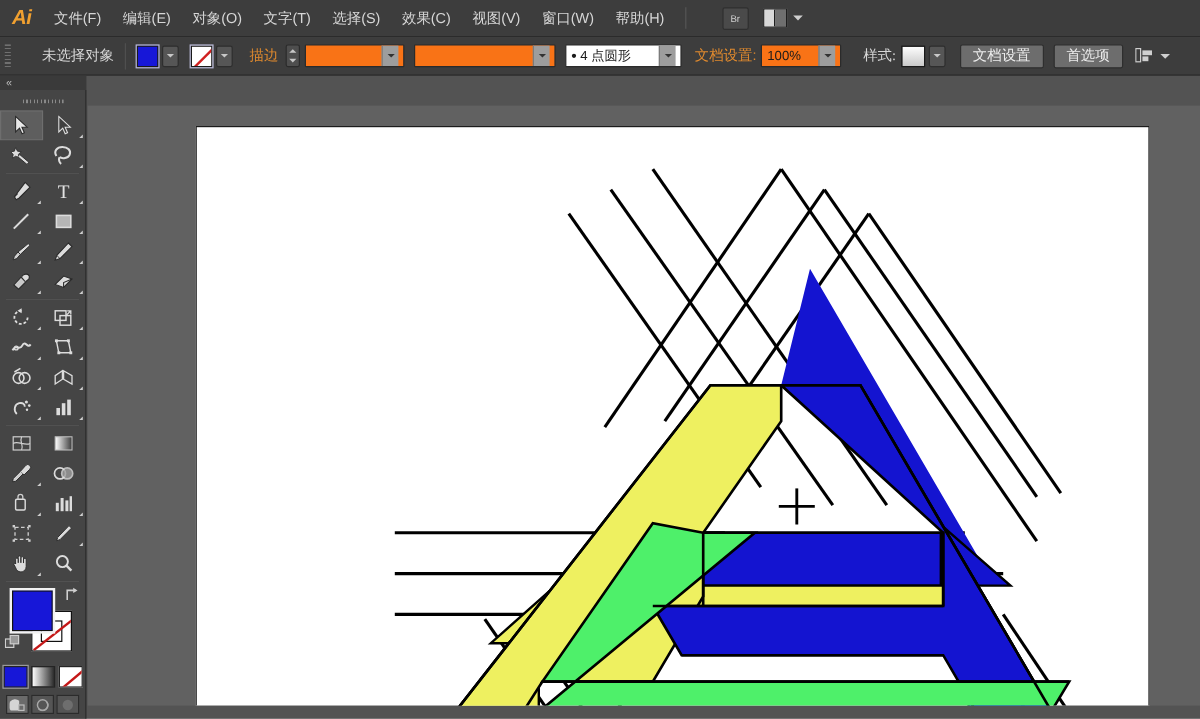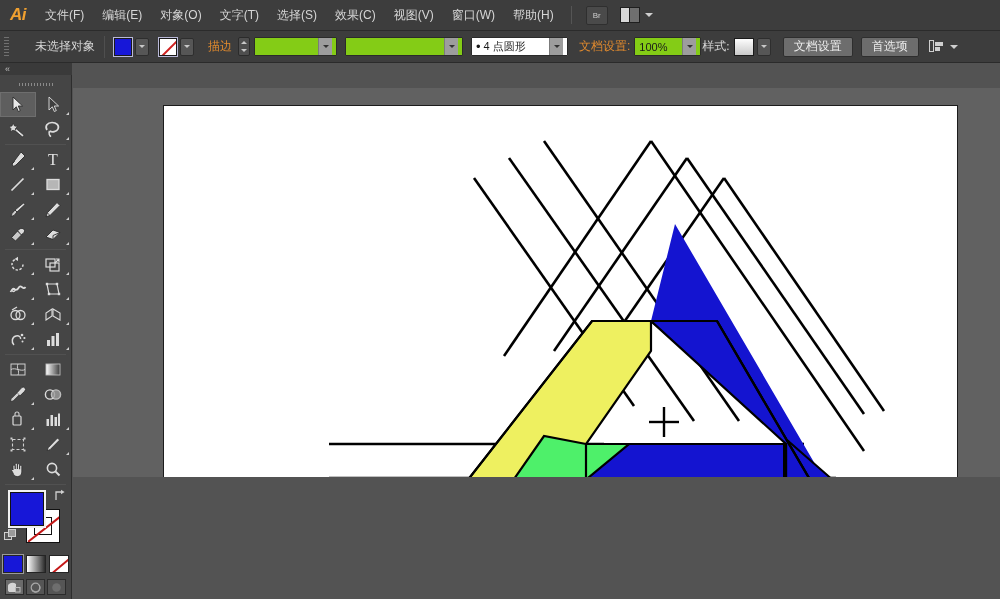--- a/index.html
+++ b/index.html
@@ -4,21 +4,21 @@
 <style>
   * { margin:0; padding:0; box-sizing:border-box; }
   html,body { width:1000px; height:599px; overflow:hidden; }
   body {
     font-family: "Liberation Sans", "DejaVu Sans", sans-serif;
     background:#535353;
     font-size:12px;
     color:#d4d4d4;
     -webkit-font-smoothing:antialiased;
   }
-  #app { position:relative; width:1000px; height:477px; }
+  #app { position:relative; width:1000px; height:588px; }
 
   
   .menubar {
     position:absolute; left:0; top:0; width:1000px; height:31px;
     background:#3d3d3d;
     display:flex; align-items:center;
     border-bottom:1px solid #2b2b2b;
   }
   .ai-logo {
     width:36px; height:31px; display:flex; align-items:center; justify-content:center;
@@ -26,21 +26,21 @@
     letter-spacing:-0.5px;
   }
   .menu-item {
     padding:0 9px; height:31px; line-height:31px; font-size:12px; color:#d6d6d6;
     white-space:nowrap; cursor:default;
   }
   .menu-sep { width:1px; height:18px; background:#555; margin:0 8px; }
   .br-btn {
     width:22px; height:19px; background:#4a4a4a; border:1px solid #2f2f2f; border-radius:2px;
     display:flex; align-items:center; justify-content:center;
-    font-size:8px; color:#cfcfcf; margin-left:6px;
+    font-size:8px; color:#cfcfcf; margin-left:22px;
   }
   .arr-group { display:flex; align-items:center; margin-left:12px; }
   .docarr {
     width:20px; height:16px; border:1px solid #1f1f1f; display:flex; background:#9a9a9a;
   }
   .docarr .l { width:9px; background:#d8d8d8; border-right:1px solid #1f1f1f;}
   .docarr .r { flex:1; background:#6f6f6f;}
   .caret { width:0;height:0;border-left:4px solid transparent;border-right:4px solid transparent;
     border-top:4px solid #cfcfcf; margin-left:5px;}
 
@@ -73,21 +73,21 @@
   }
   .mini-drop i{width:0;height:0;border-left:3px solid transparent;border-right:3px solid transparent;border-top:3px solid #c8c8c8;}
   .orange { color:#e08a2e; font-size:12px; }
   .stepper {
     width:12px;height:19px;background:#4e4e4e;border:1px solid #2b2b2b;border-radius:2px;
     display:flex;flex-direction:column;align-items:center;justify-content:space-around;margin-left:6px;
   }
   .stepper i.u{width:0;height:0;border-left:3px solid transparent;border-right:3px solid transparent;border-bottom:3px solid #c8c8c8;}
   .stepper i.d{width:0;height:0;border-left:3px solid transparent;border-right:3px solid transparent;border-top:3px solid #c8c8c8;}
   .combo {
-    height:19px; background:#84cc16; border:1px solid #2b2b2b; border-radius:1px;
+    height:19px; background:#f97316; border:1px solid #2b2b2b; border-radius:1px;
     display:flex; align-items:center; color:#1b1b1b; font-size:11px; padding:0 4px;
   }
   .combo .btn {
     width:14px;height:17px;background:#9d9d9d;border-left:1px solid #7b7b7b;
     display:flex;align-items:center;justify-content:center; margin-left:auto;
   }
   .combo .btn i{width:0;height:0;border-left:3px solid transparent;border-right:3px solid transparent;border-top:3px solid #333;}
   .combo.white { background:#ffffff; }
   .pb {
     height:20px; background:#6d6d6d; border:1px solid #2e2e2e; border-radius:2px;
@@ -274,21 +274,21 @@
 
     <div class="orange" style="margin-left:11px;">文档设置:</div>
 
     <div class="combo" style="width:67px;margin-left:4px;">
       <span>100%</span>
       <span class="btn">
           <i></i>
         </span>
     </div>
 
-    <div class="cb-label" style="margin-left:1px;font-family:Liberation Serif, serif;">样式:</div>
+    <div class="cb-label" style="margin-left:18px;font-family:Liberation Serif, serif;">样式:</div>
 
     <div style="display:flex;align-items:center;margin-left:4px;">
       <div class="stylesw"></div>
       <div class="mini-drop">
           <i></i>
         </div>
     </div>
 
     <div class="pb" style="margin-left:12px;">文档设置</div>
     <div class="pb" style="margin-left:8px;">首选项</div>

